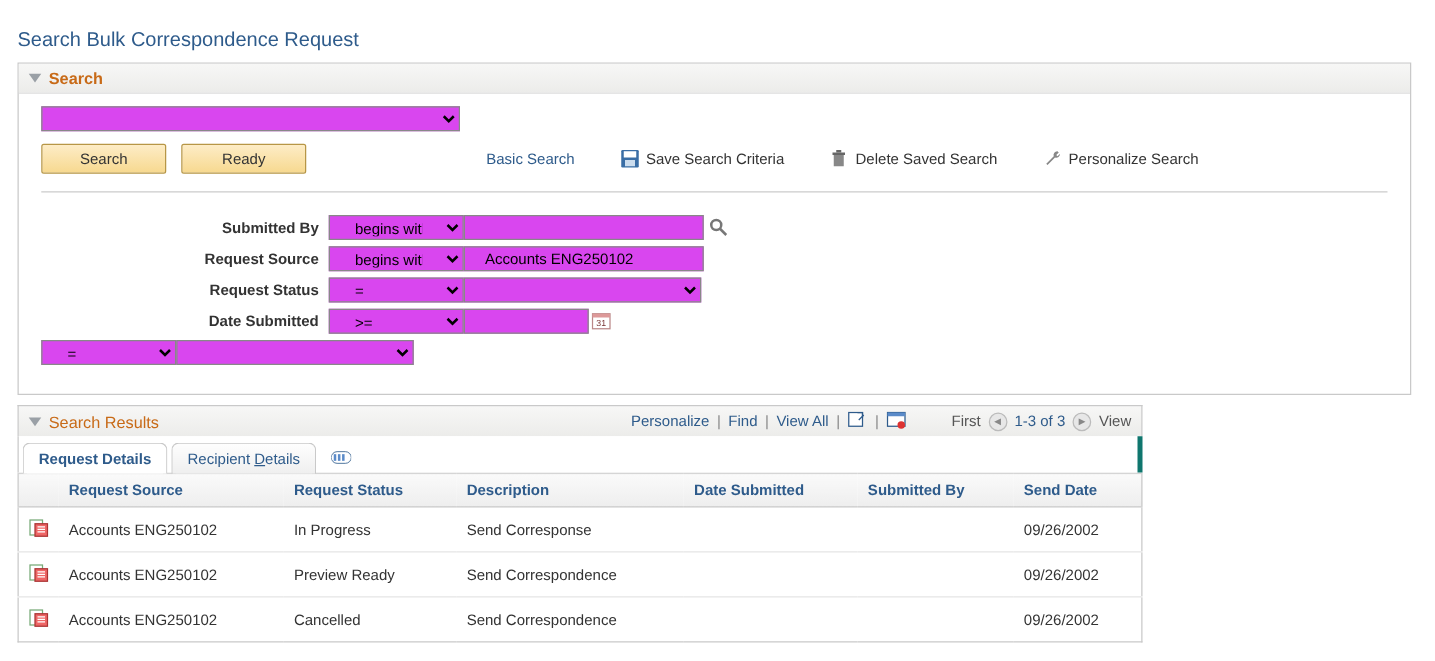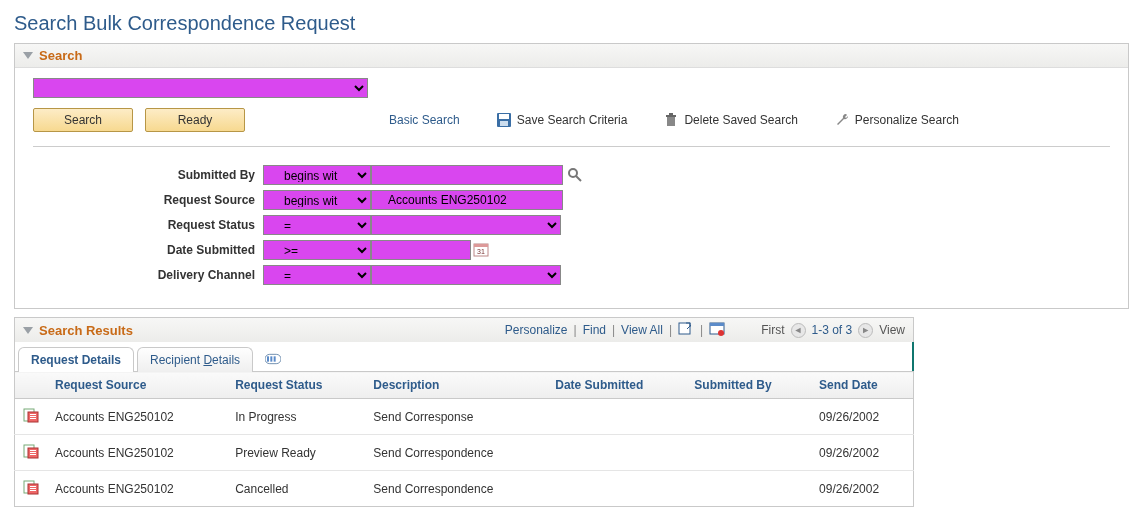--- a/index.html
+++ b/index.html
@@ -5,24 +5,24 @@
   * { box-sizing: border-box; }
   body {
     margin: 0;
     padding: 12px 14px;
     font-family: Arial, Helvetica, sans-serif;
     font-size: 12px;
     background: #fff;
     color: #333;
   }
   .page-title {
-    font-size: 20px;
+    font-size: 16px;
     color: #2e5b8b;
     font-weight: normal;
-    margin: 0 0 8px 0;
+    margin: 12px 0 8px 0;
   }
   .panel {
     border: 1px solid #c9c9c9;
     background: #fff;
   }
   .panel-header {
     background: linear-gradient(#f7f7f6,#ececea);
     border-bottom: 1px solid #ddd;
     padding: 4px 8px;
     display: flex;
@@ -85,33 +85,33 @@
   .results-wrap { margin-top: 8px; width: 900px; }
   .results-header {
     background: linear-gradient(#f7f7f6,#ececea);
     border: 1px solid #c9c9c9;
     border-bottom: none;
     padding: 4px 8px;
     display: flex;
     align-items: center;
     gap: 6px;
   }
-  .results-header .title { color: #c86a17; font-weight: bold; font-size: 13px; }
+  .results-header .title { color: #c86a17; font-weight: normal; font-size: 13px; }
   .results-toolbar { margin-left: auto; display: flex; align-items: center; gap: 6px; font-size: 12px; color: #555; text-align: right; }
   .results-toolbar .link { color: #2e5b8b; }
   .results-toolbar .sep { color: #888; }
   .nav-arrow {
     width: 15px; height: 15px; border-radius: 50%;
     background: #e7e7e7; border: 1px solid #bbb;
     display: inline-flex; align-items: center; justify-content: center;
     font-size: 9px; color: #888; cursor: pointer;
   }
   .tabs-row {
     border-left: 1px solid #c9c9c9;
-    border-right: 2px solid #0f766e;
+    border-right: 4px solid #0f766e;
     display: flex;
     align-items: flex-end;
     background: #fff;
     padding-top: 4px;
     gap: 0;
     position: relative;
   }
   .tab {
     padding: 5px 12px 5px 12px;
     font-size: 12px;
@@ -244,21 +244,20 @@
         <select class="op"><option>&gt;=</option></select>
         <input type="text" style="width: 100px;" value="">
         <svg class="icon" style="margin-left:2px;cursor:pointer;" viewBox="0 0 16 16">
             <rect x="1" y="2" width="14" height="12" fill="#fff" stroke="#b88"></rect>
             <rect x="1" y="2" width="14" height="3" fill="#d99"></rect>
             <text x="8" y="12" font-size="7" text-anchor="middle" fill="#733">31</text>
           </svg>
       </div>
 
       <div class="row">
-        <div class="label-col">Delivery Channel</div>
         <select class="op"><option>=</option></select>
         <select class="val"><option></option></select>
       </div>
 
     </div>
   </div>
 </div>
 
 <div class="results-wrap">
   <div class="results-header">

